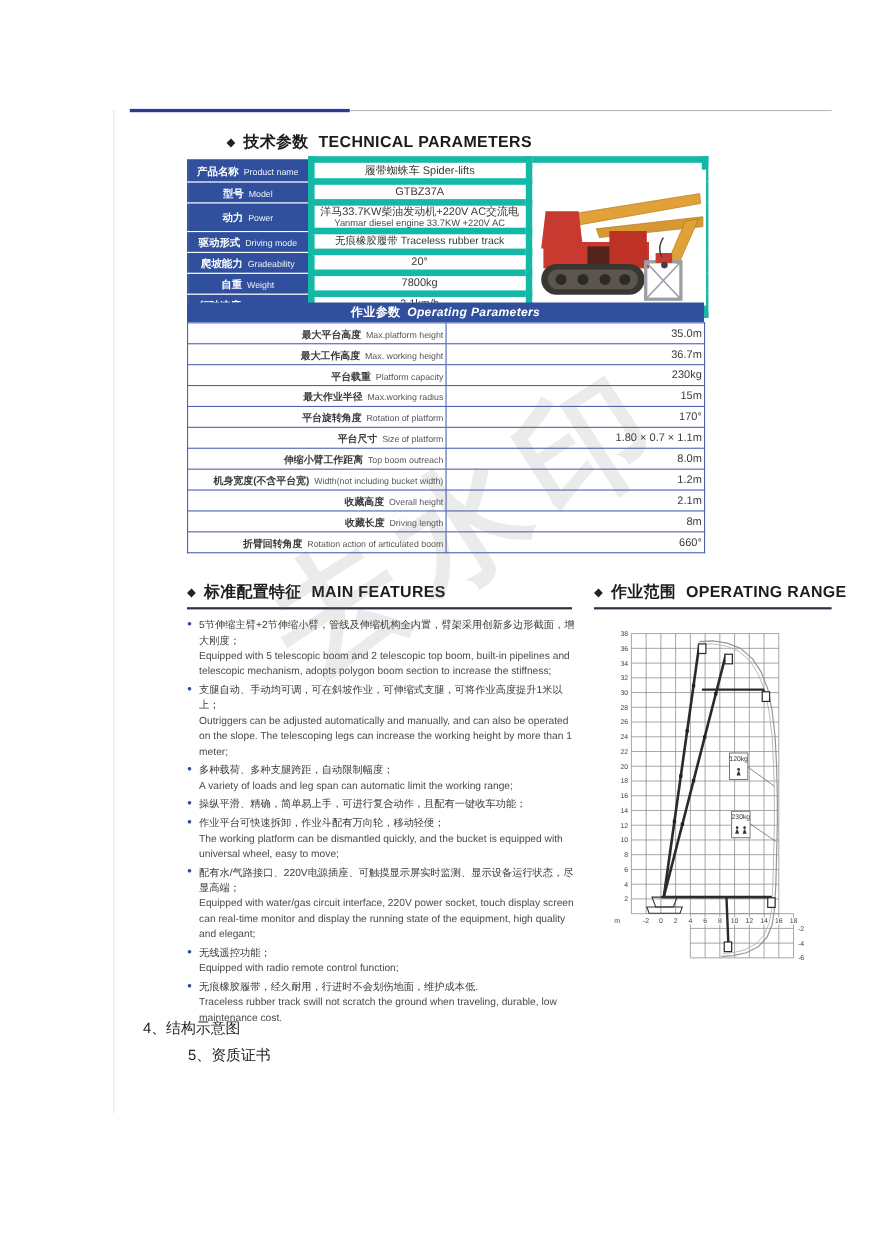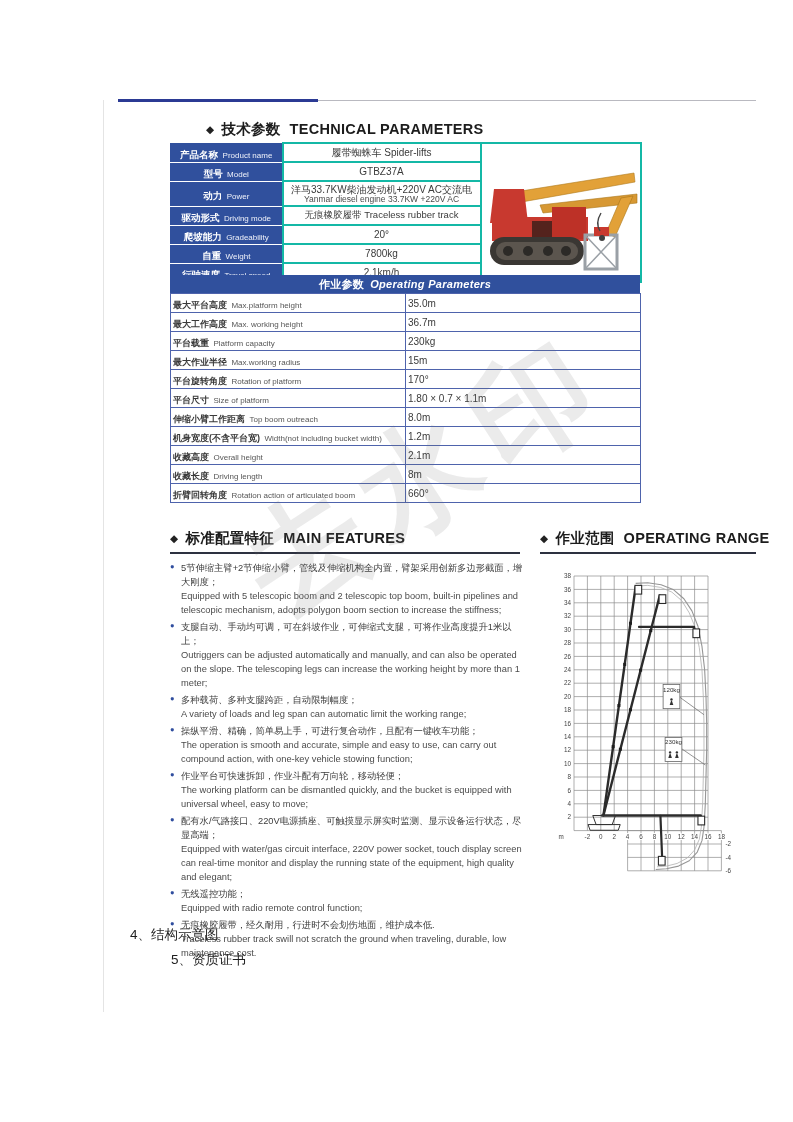--- a/index.html
+++ b/index.html
@@ -22,39 +22,39 @@
   .hd .dia{font-size:10.5px;vertical-align:1.5px;margin-right:7px;color:#222;}
   .hd .zh{margin-right:9px;}
   .hd-tech{left:170px;top:120px;margin-left:36px;}
   .hd-feat{left:170px;top:529px;}
   .hd-range{left:540px;top:529px;}
   .ul-feat{left:170px;top:552px;width:350px;height:2px;background:#2d3140;}
   .ul-range{left:540px;top:552px;width:216px;height:2px;background:#2d3140;}
 
   
   .t1{left:170px;top:142px;border-collapse:collapse;table-layout:fixed;width:470px;background:#fff;}
-  .t1 td{border:2px solid #14b8a6;text-align:center;vertical-align:middle;padding:0 2px;}
+  .t1 td{border:6px solid #14b8a6;text-align:center;vertical-align:middle;padding:0 2px;}
   .t1 td.lab{width:112px;background:#30509d;border:1px solid #30509d;border-bottom:1px solid #fff;}
   .t1 tr.last td.lab{border-bottom:1px solid #30509d;}
   .t1 td.val{width:198px;}
   .t1 td.pic{width:160px;padding:0;}
   .t1 tr{height:18px;padding-left:47px;}
   .t1 tr.tall{height:25px;}
   .lz{font-size:9.5px;font-weight:bold;color:#fff;}
   .le{font-size:8px;color:#eef1fa;}
   .v{font-size:10px;color:#3a3a3a;}
   .v2{font-size:8.5px;color:#4a4a4a;line-height:9px;}
   .v1p{line-height:11px;}
 
   
   .banner{left:170px;top:275px;width:470px;height:18px;background:#30509d;color:#fff;
           text-align:center;font-size:11px;font-weight:bold;line-height:18px;letter-spacing:0.3px;}
   .banner .en{margin-left:6px;font-style:italic;}
   .t2{left:170px;top:293px;border-collapse:collapse;table-layout:fixed;width:470px;background:#fff;}
-  .t2 td{border:1px solid #4e63ac;text-align:left;vertical-align:middle;padding:0 2px;white-space:nowrap;}
+  .t2 td{border:1px solid #4e63ac;text-align:right;vertical-align:middle;padding:0 2px;white-space:nowrap;}
   .t2 tr{height:19px;}
   .t2 td{width:235px;}
   .lz2{font-size:9px;font-weight:bold;color:#3a3a3a;}
   .le2{font-size:8px;color:#565656;}
 
   
   .flist{left:170px;top:561px;width:356px;z-index:2;}
   .feat{position:relative;padding-left:11px;margin-bottom:3px;}
   .feat .b{position:absolute;left:0;top:1px;color:#2f4d9e;font-size:7.5px;}
   .feat .zh{font-size:9.3px;color:#3c3c3c;line-height:14px;}
@@ -225,21 +225,20 @@
       <div class="en">Outriggers can be adjusted automatically and manually, and can also be operated on the slope. The telescoping legs can increase the working height by more than 1 meter;</div>
     </div>
   <div class="feat">
       <span class="b">●</span>
       <div class="zh">多种载荷、多种支腿跨距，自动限制幅度；</div>
       <div class="en">A variety of loads and leg span can  automatic limit the working range;</div>
     </div>
   <div class="feat">
       <span class="b">●</span>
       <div class="zh">操纵平滑、精确，简单易上手，可进行复合动作，且配有一键收车功能；</div>
-      <div class="en">The operation is smooth and accurate, simple and easy to use, can carry out compound action, with one-key vehicle stowing function;</div>
     </div>
   <div class="feat">
       <span class="b">●</span>
       <div class="zh">作业平台可快速拆卸，作业斗配有万向轮，移动轻便；</div>
       <div class="en">The working platform can be dismantled quickly, and the bucket is equipped with universal wheel, easy to move;</div>
     </div>
   <div class="feat">
       <span class="b">●</span>
       <div class="zh">配有水/气路接口、220V电源插座、可触摸显示屏实时监测、显示设备运行状态，尽显高端；</div>
       <div class="en">Equipped with water/gas circuit interface, 220V power socket, touch display screen can real-time monitor and display the running state of the equipment, high quality and elegant;</div>

